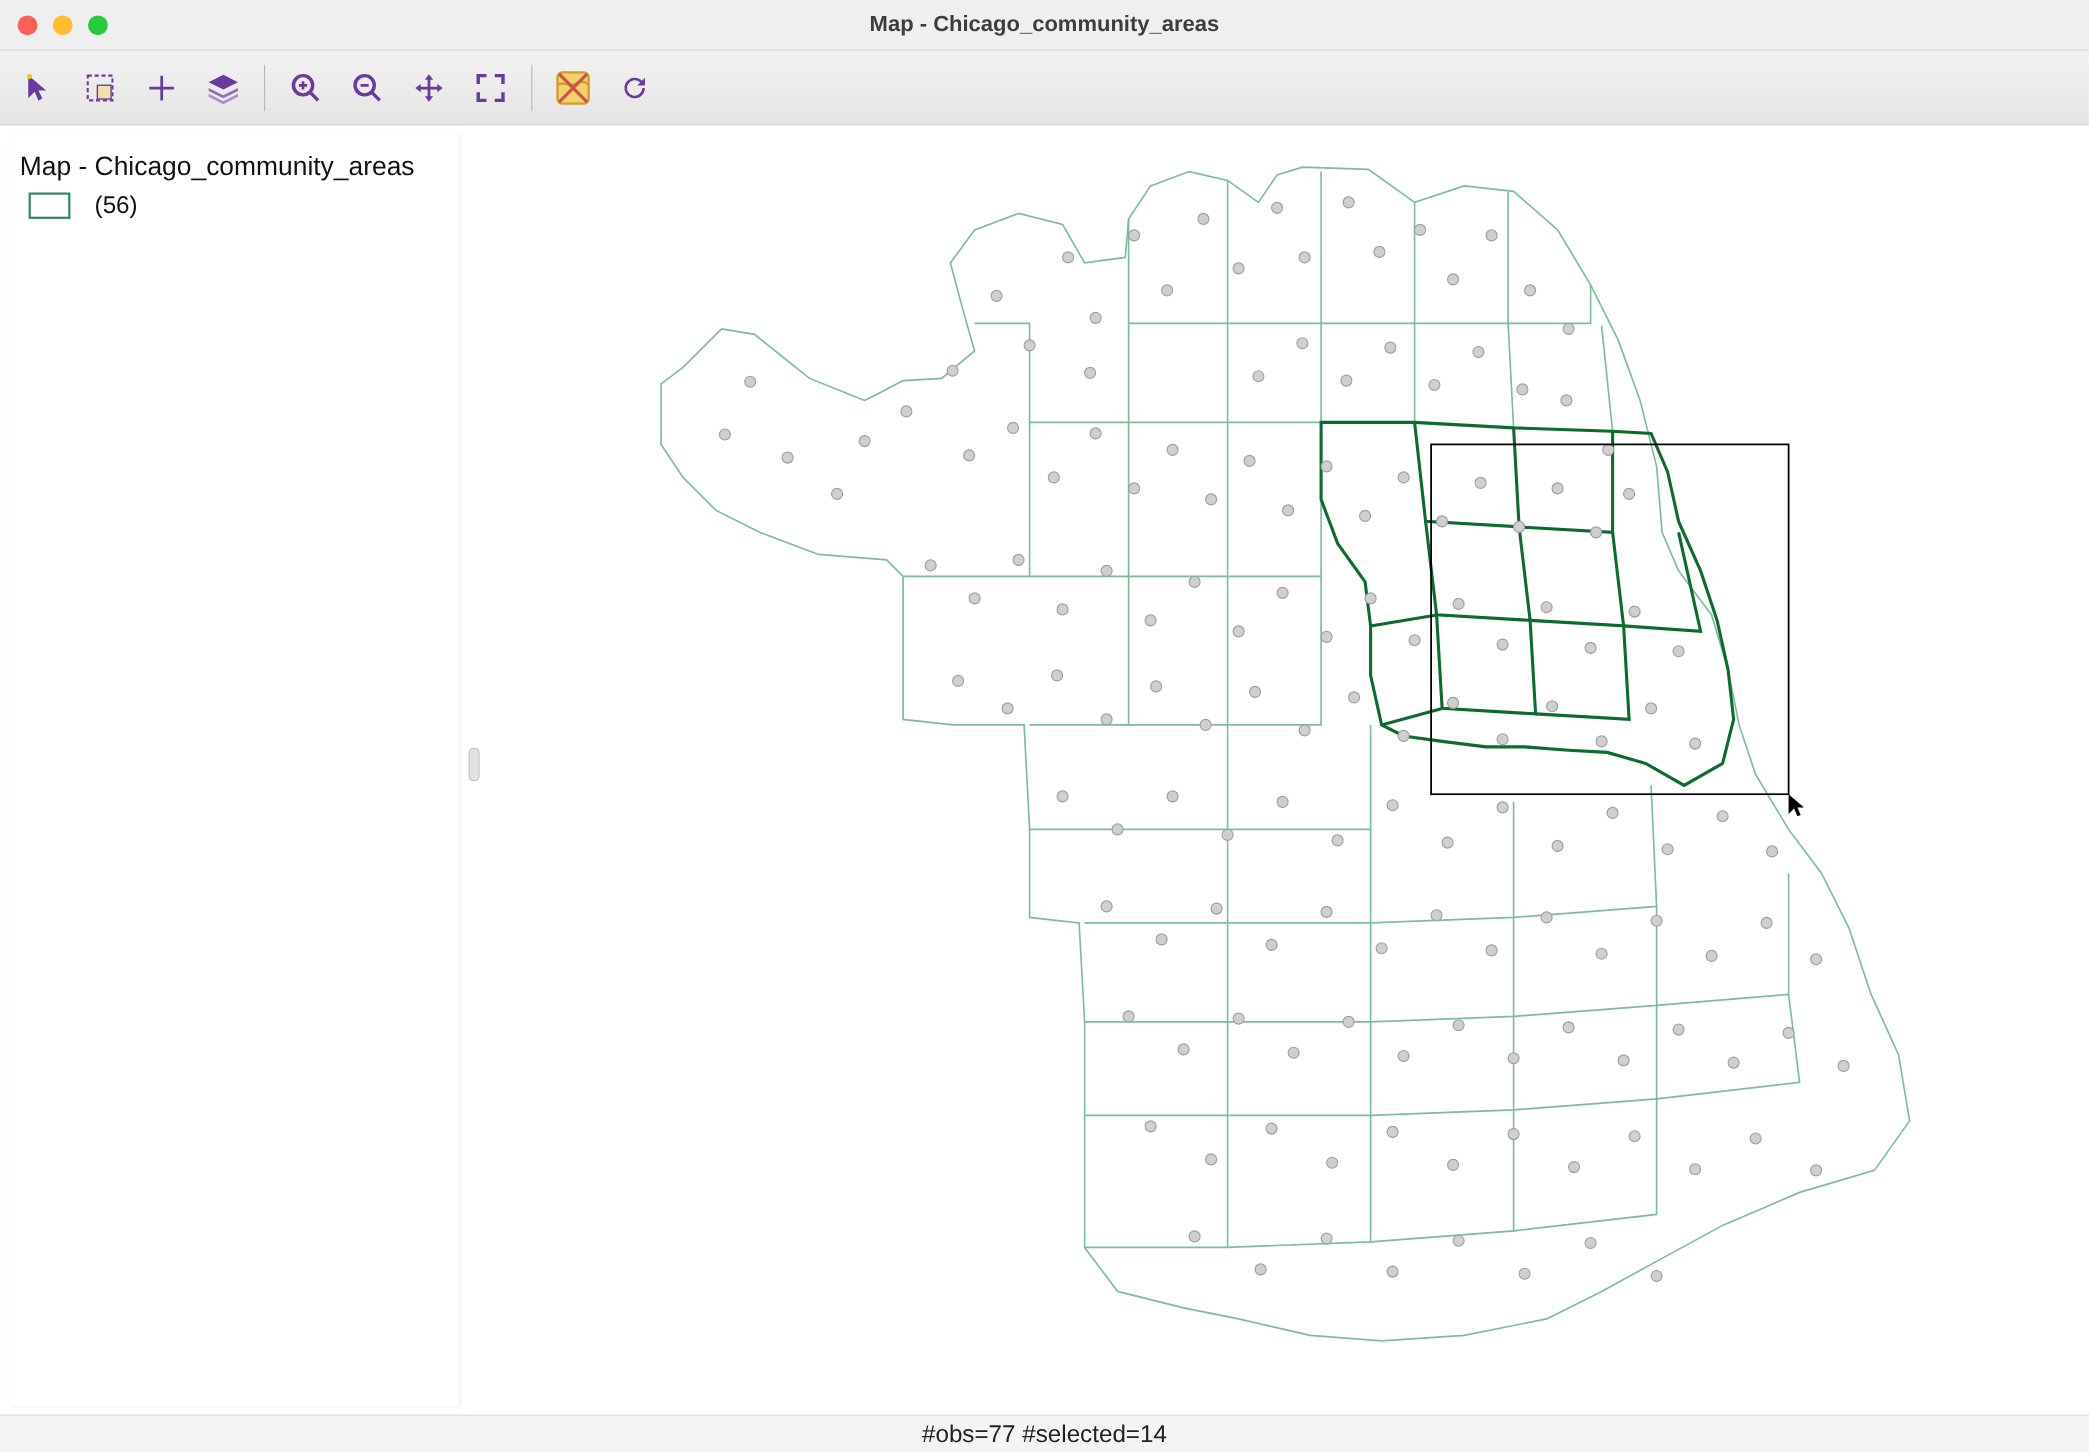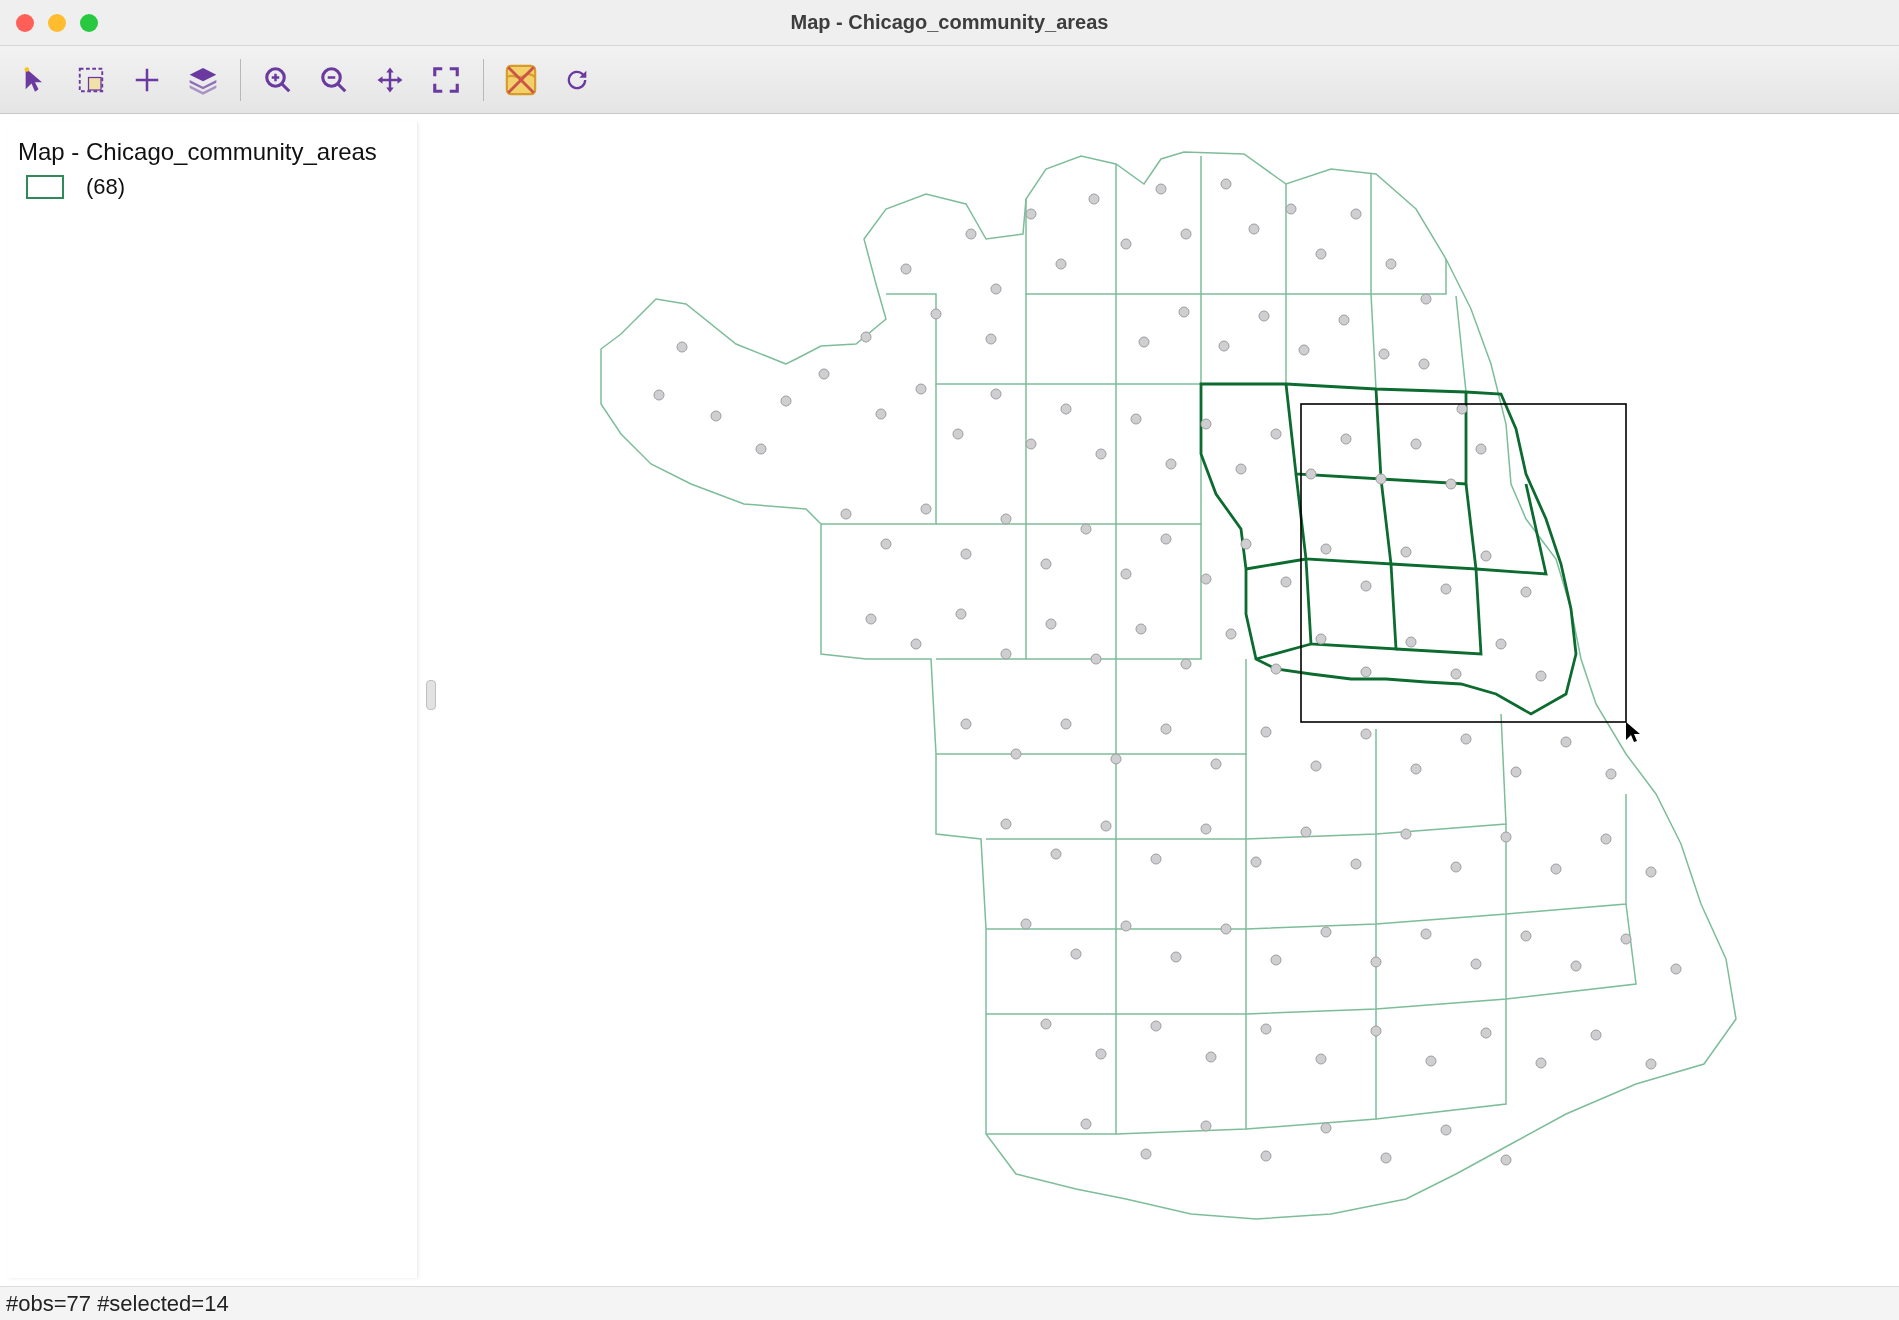--- a/index.html
+++ b/index.html
@@ -101,20 +101,21 @@
     .map-svg { position: absolute; left: 0; top: 0; }
     .statusbar {
       height: 34px;
       background: #f4f4f4;
       border-top: 1px solid #ddd;
       display: flex;
       align-items: center;
       font-size: 22px;
       padding: 0 6px;
       color: #222;
+      justify-content: center;
     }
     .splitter-grip {
       position: absolute;
       left: 426px;
       top: 680px;
       width: 10px;
       height: 30px;
       background: #e2e2e2;
       border: 1px solid #c0c0c0;
       border-radius: 4px;
@@ -195,21 +196,21 @@
         <path d="M20 12a8 8 0 1 1-2.34-5.66L20 4v6h-6l2.24-2.24A6 6 0 1 0 18 12h2z" fill="#6b3aa0"></path>
       </svg>
   </div>
 </div>
 
 <div class="content">
   <div class="sidebar">
     <div class="legend-title">Map - Chicago_community_areas</div>
     <div class="legend-item">
       <div class="legend-swatch"></div>
-      <div class="legend-count">(68)</div>
+      <div class="legend-count">(56)</div>
     </div>
   </div>
 
   <div class="map-area">
     <svg class="map-svg" width="1470" height="1170" viewBox="0 0 1470 1170">
 
       <g fill="none" stroke="#7dbd9a" stroke-width="1.5">
 
         <path d="M 360 250 L 310 230 L 260 190 L 230 185 L 195 220 L 175 235 L 175 290 L 195 320 L 225 350 L 265 370 L 318 390 L 380 395
                  L 395 410 L 395 470 L 395 540 L 440 545 L 505 545 L 510 640 L 510 720 L 555 725

